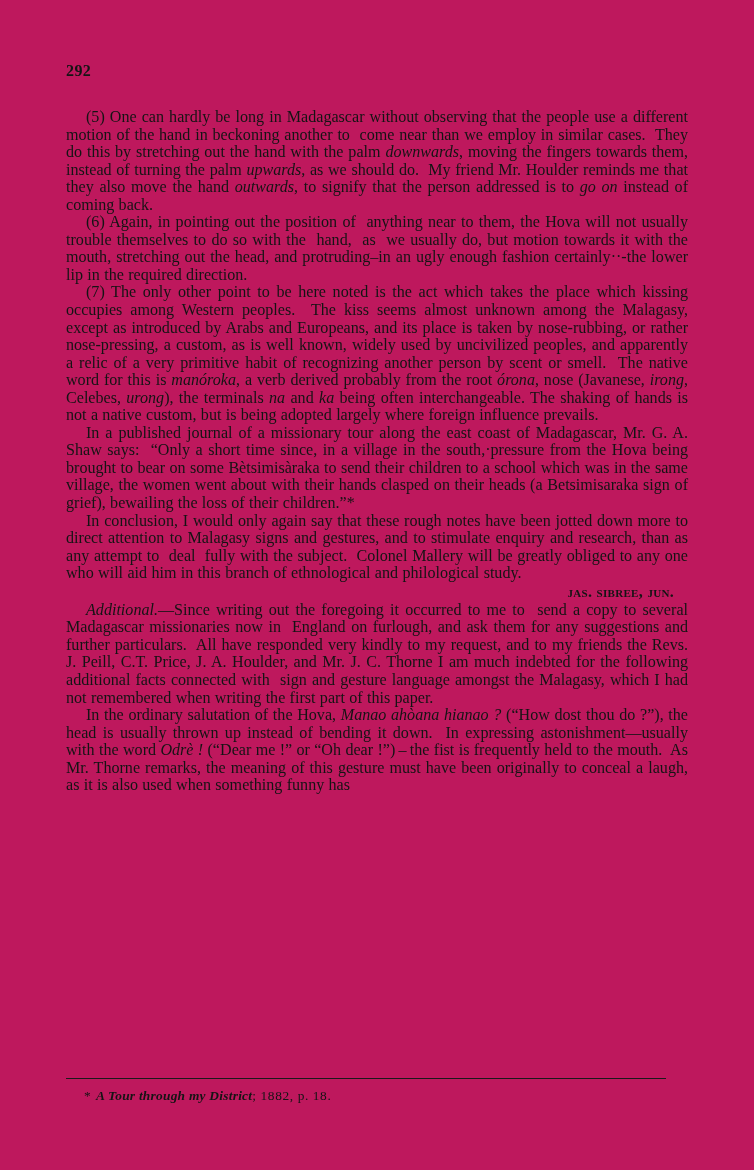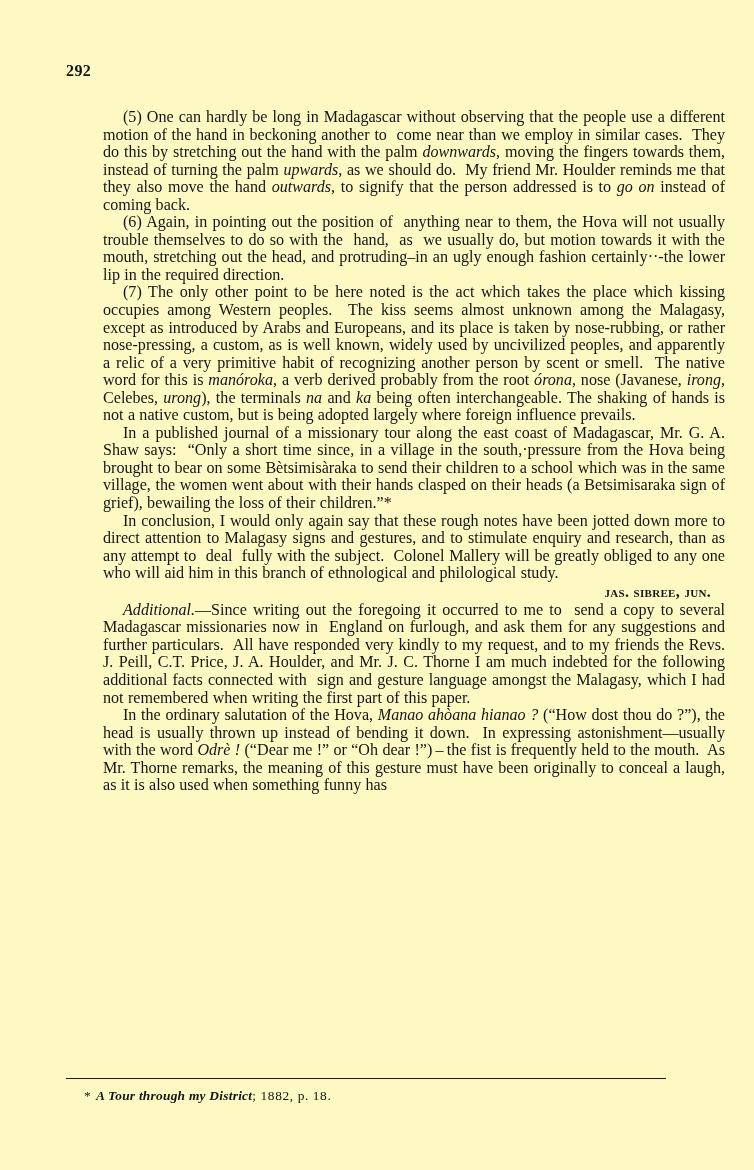--- a/index.html
+++ b/index.html
@@ -4,21 +4,21 @@
 <style>
   html, body {
     margin: 0;
     padding: 0;
     background: #ffffff;
   }
   .page {
     position: relative;
     width: 754px;
     height: 1170px;
-    background: #fef9c3;
+    background: #be185d;
     overflow: hidden;
     font-family: "Liberation Serif", "DejaVu Serif", serif;
     color: #141414;
   }
 
   
   .running-head {
     position: absolute;
     left: 66px;
     top: 62px;
@@ -39,21 +39,20 @@
     font-size: 16.2px;
     white-space: nowrap;
   }
 
   
   .textblock {
     position: absolute;
     left: 66px;
     top: 108px;
     width: 622px;
-    margin-left: 37px;
   }
   p.para {
     margin: 0;
     font-size: 16.1px;
     line-height: 17.55px;
     text-align: justify;
     text-justify: inter-word;
     text-indent: 20px;
     hyphens: none;
     word-spacing: 0.3px;

